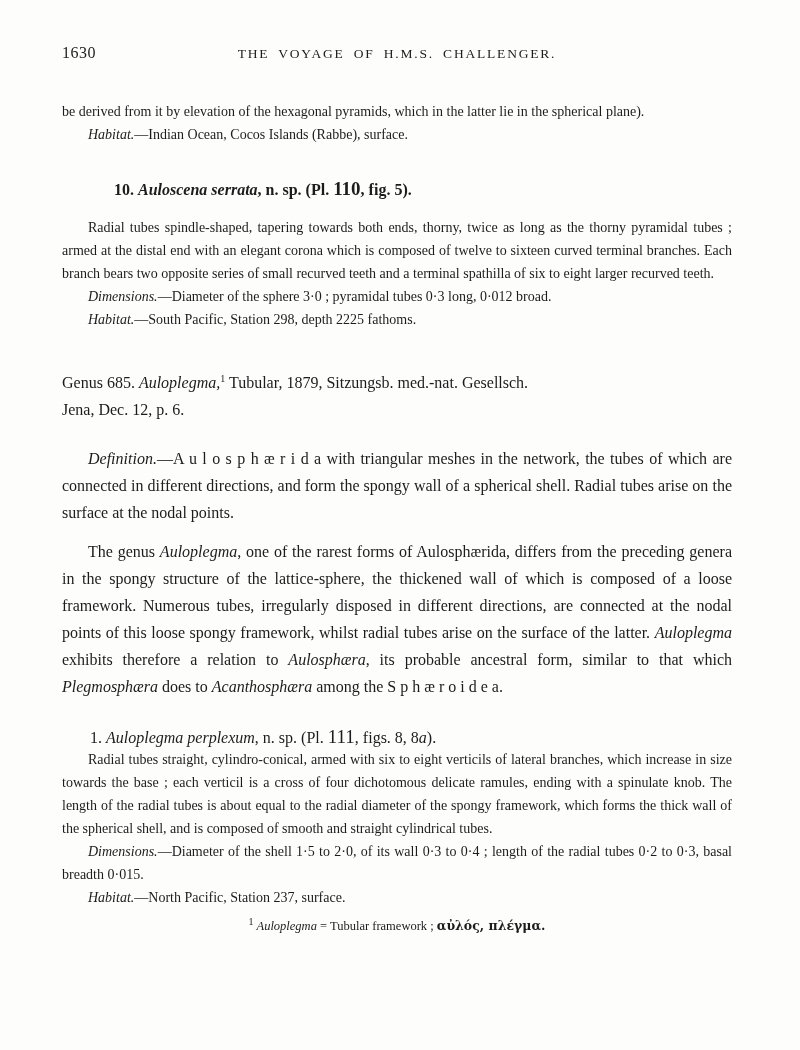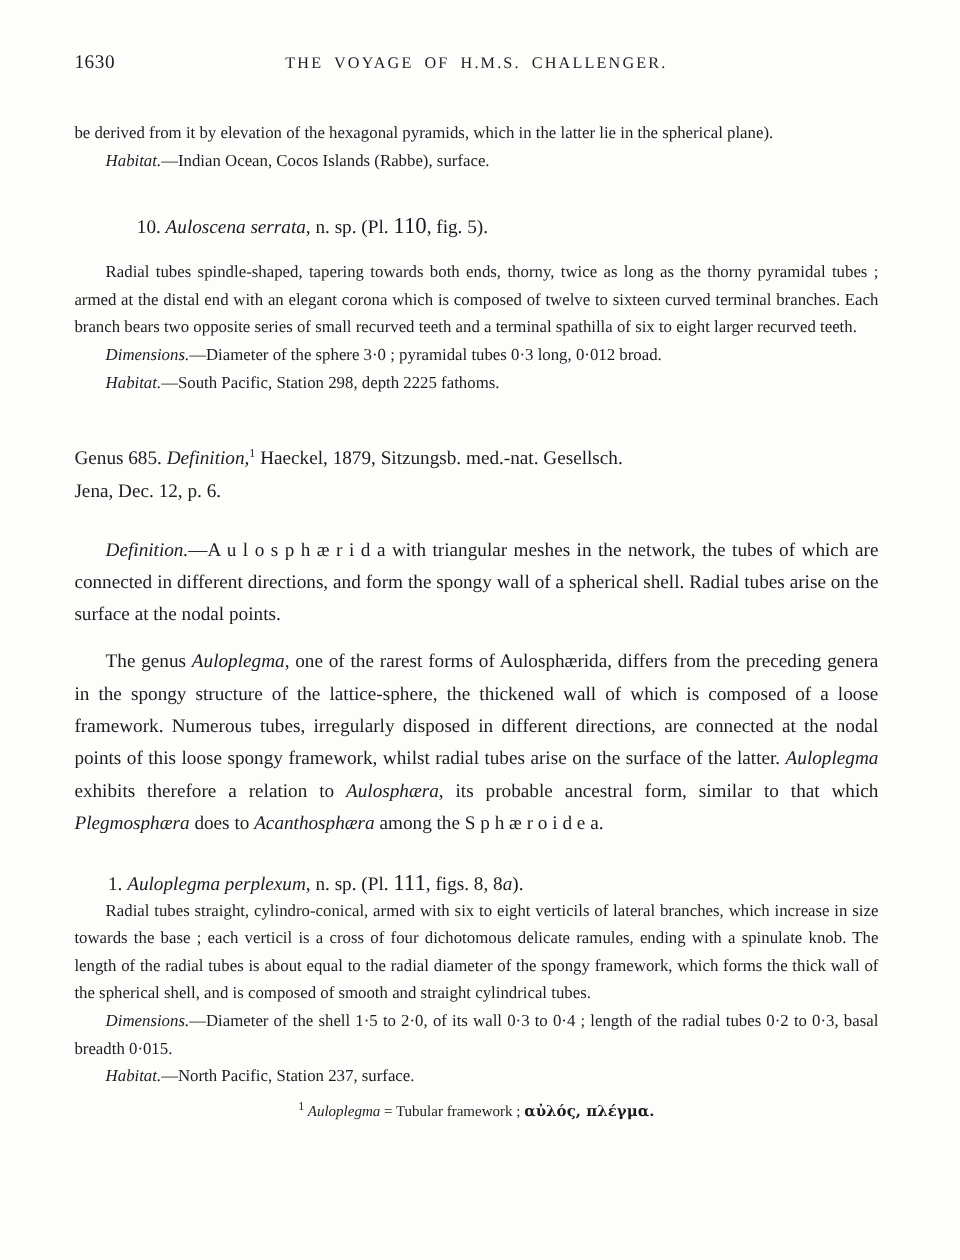--- a/index.html
+++ b/index.html
@@ -16,21 +16,21 @@
   }
   .header { position: relative; text-align: center; margin-bottom: 36px; height: 20px; }
   .page-number { position: absolute; left: 0; top: 0; font-size: 16px; letter-spacing: 0.5px; }
   .running-title { font-size: 13.5px; letter-spacing: 1.8px; word-spacing: 4px; }
   p { text-align: justify; }
   .small { font-size: 14px; line-height: 23px; }
   .main  { font-size: 16px; line-height: 27px; }
   .indent { text-indent: 26px; }
   .italic { font-style: italic; }
   .species-heading { font-size: 16px; text-align: left; }
-  .heading-10 { margin-top: 32px; margin-bottom: 16px; padding-left: 52px; }
+  .heading-10 { margin-top: 32px; margin-bottom: 16px; padding-left: 52px; font-weight: bold; }
   .heading-1  { margin-top: 26px; margin-bottom: 0; padding-left: 28px; }
   .plate-num { font-size: 19px; }
   .genus-heading { text-align: center; font-size: 16px; line-height: 27px; margin-top: 38px; margin-bottom: 22px; }
   .definition-para { margin-bottom: 12px; }
   .discussion-para { margin-top: 12px; }
   sup { font-size: 10px; vertical-align: super; line-height: 0; }
   .footnote { text-align: center; font-size: 12.5px; margin-top: 8px; line-height: 18px; }
   .greek { font-family: "DejaVu Serif", serif; font-weight: bold; }
 </style>
 </head>
@@ -50,21 +50,21 @@
 
   <p class="species-heading heading-10"><span>10. </span><span class="italic">Auloscena serrata</span><span>, n. sp. (Pl. </span><span class="plate-num">110</span><span>, fig. 5).</span></p>
 
   <p class="small indent">Radial tubes spindle-shaped, tapering towards both ends, thorny, twice as long as the thorny pyramidal tubes ; armed at the distal end with an elegant corona which is composed of twelve to sixteen curved terminal branches. Each branch bears two opposite series of small recurved teeth and a terminal spathilla of six to eight larger recurved teeth.</p>
 
   <p class="small indent"><span class="italic">Dimensions.</span><span>—Diameter of the sphere 3·0 ; pyramidal tubes 0·3 long, 0·012 broad.</span></p>
 
   <p class="small indent"><span class="italic">Habitat.</span><span>—South Pacific, Station 298, depth 2225 fathoms.</span></p>
 
   <div class="genus-heading">
-    <p><span>Genus 685. </span><span class="italic">Definition,</span><sup>1</sup><span> Haeckel, 1879, Sitzungsb. med.-nat. Gesellsch.</span></p>
+    <p><span>Genus 685. </span><span class="italic">Auloplegma,</span><sup>1</sup><span> Tubular, 1879, Sitzungsb. med.-nat. Gesellsch.</span></p>
     <p>Jena, Dec. 12, p. 6.</p>
   </div>
 
   <p class="main indent definition-para"><span class="italic">Definition.</span><span>—</span><span>A u l o s p h æ r i d a</span><span> with triangular meshes in the network, the tubes of which are connected in different directions, and form the spongy wall of a spherical shell. Radial tubes arise on the surface at the nodal points.</span></p>
 
   <p class="main indent discussion-para"><span>The genus </span><span class="italic">Auloplegma</span><span>, one of the rarest forms of Aulosphærida, differs from the preceding genera in the spongy structure of the lattice-sphere, the thickened wall of which is composed of a loose framework. Numerous tubes, irregularly disposed in different directions, are connected at the nodal points of this loose spongy framework, whilst radial tubes arise on the surface of the latter. </span><span class="italic">Auloplegma</span><span> exhibits therefore a relation to </span><span class="italic">Aulosphæra</span><span>, its probable ancestral form, similar to that which </span><span class="italic">Plegmosphæra</span><span> does to </span><span class="italic">Acanthosphæra</span><span> among the </span><span>S p h æ r o i d e a</span><span>.</span></p>
 
   <p class="species-heading heading-1"><span>1. </span><span class="italic">Auloplegma perplexum</span><span>, n. sp. (Pl. </span><span class="plate-num">111</span><span>, figs. 8, 8</span><span class="italic">a</span><span>).</span></p>
 
   <p class="small indent">Radial tubes straight, cylindro-conical, armed with six to eight verticils of lateral branches, which increase in size towards the base ; each verticil is a cross of four dichotomous delicate ramules, ending with a spinulate knob. The length of the radial tubes is about equal to the radial diameter of the spongy framework, which forms the thick wall of the spherical shell, and is composed of smooth and straight cylindrical tubes.</p>

